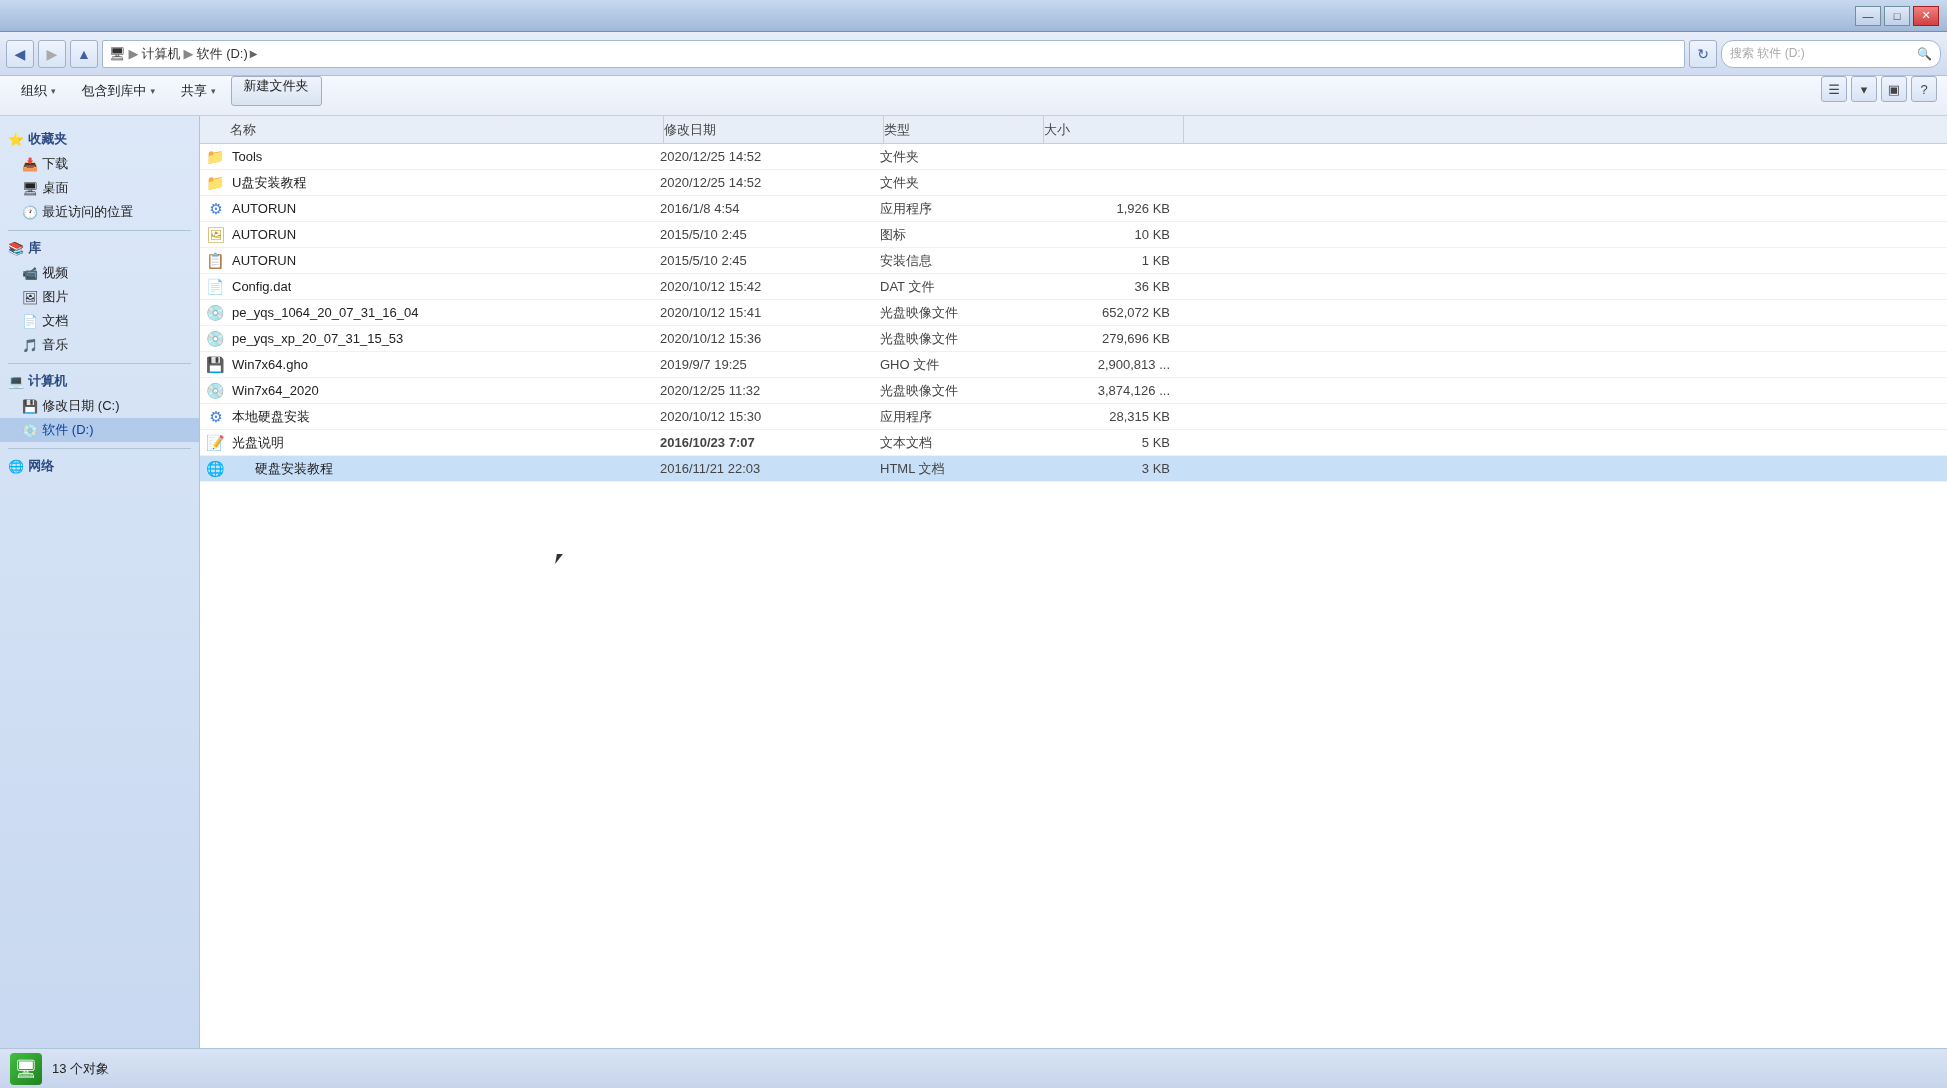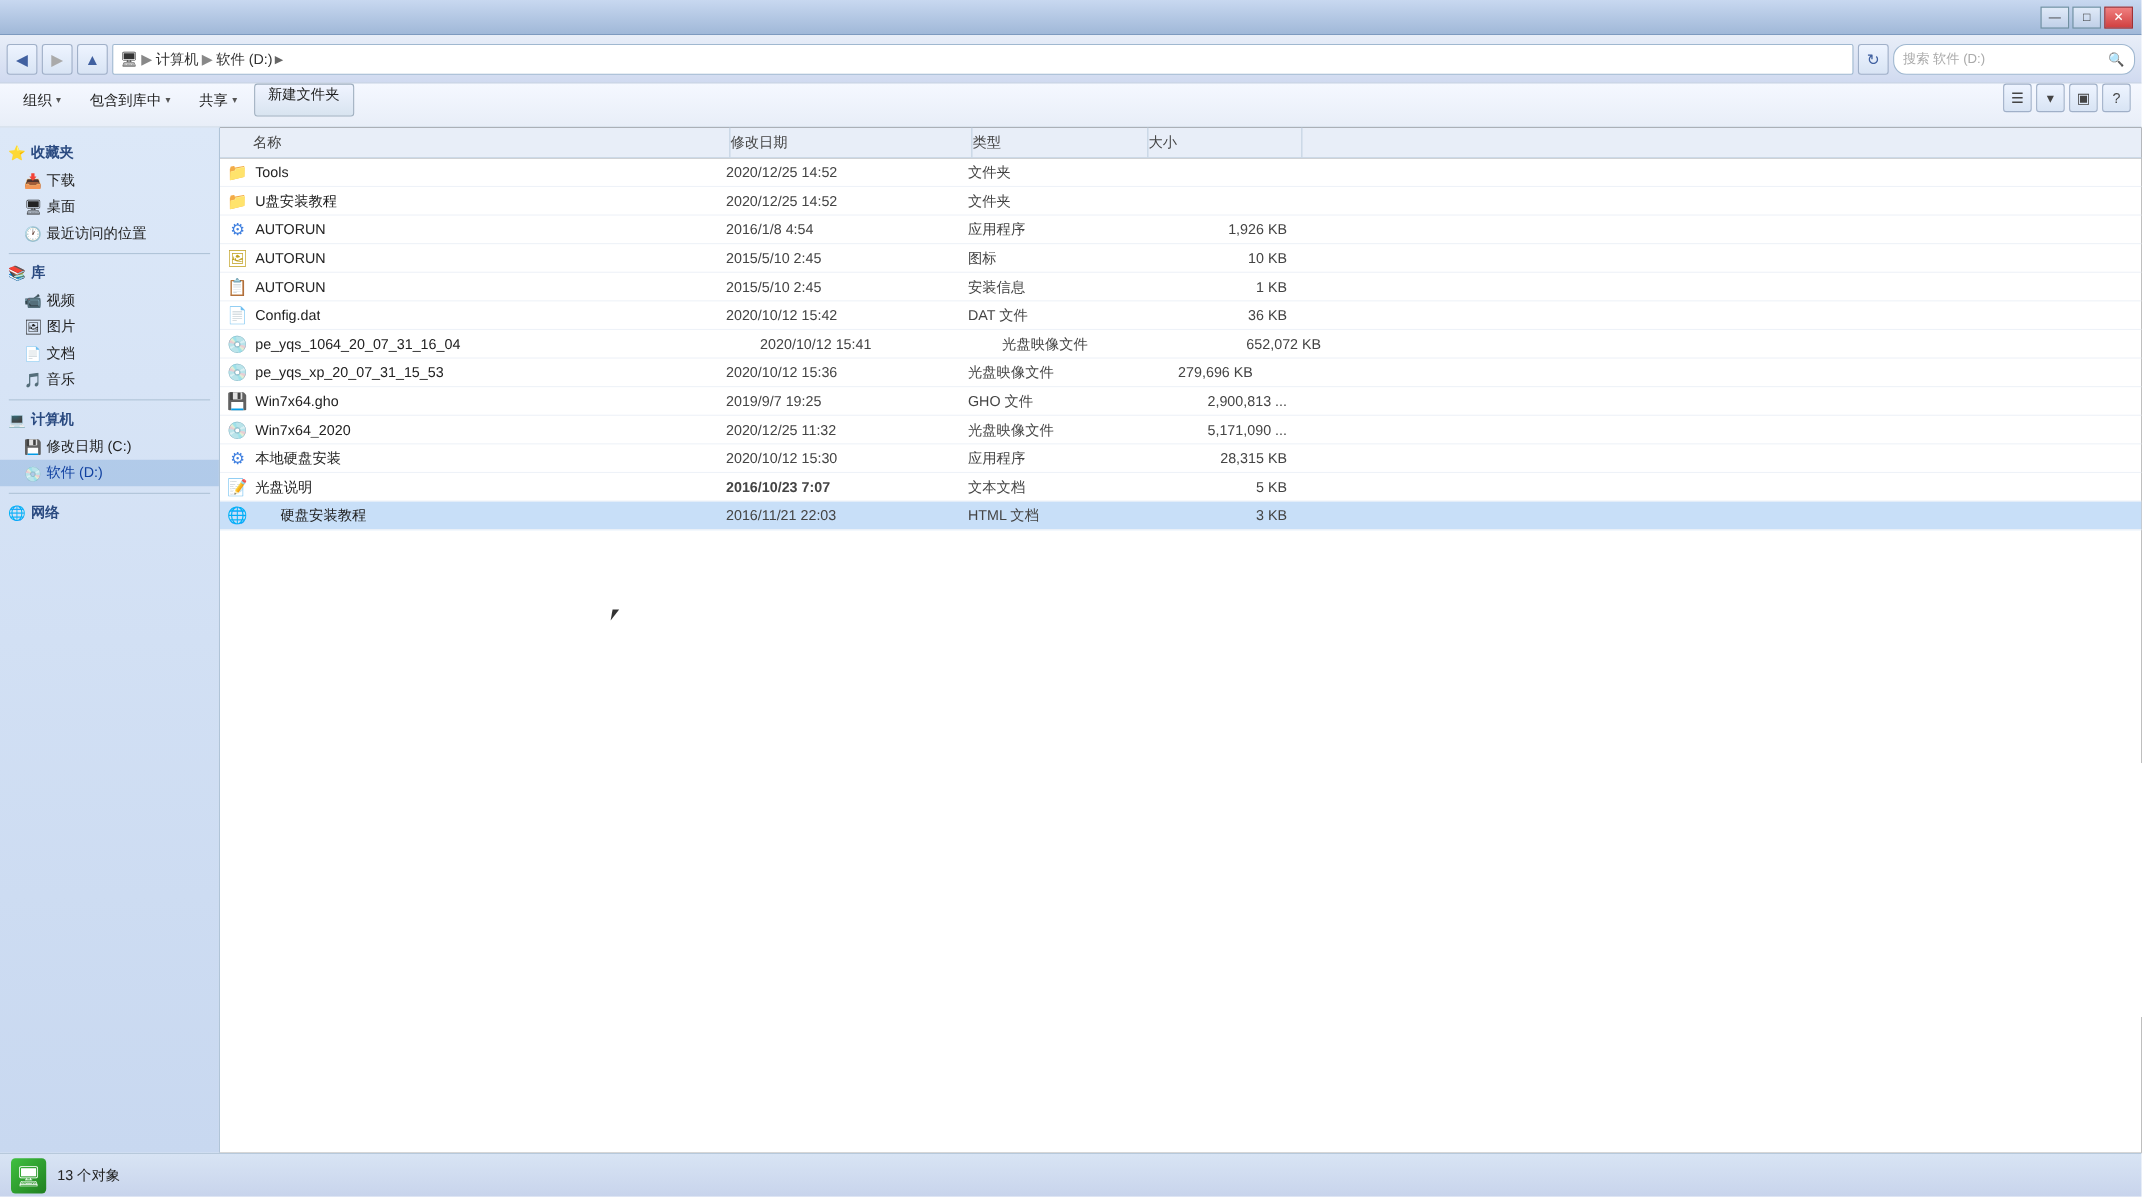--- a/index.html
+++ b/index.html
@@ -505,50 +505,50 @@
     </div>
     <div class="col-date" style="width:220px;">2020/10/12 15:42</div>
     <div class="col-type" style="width:160px;">DAT 文件</div>
     <div class="col-size" style="width:140px; text-align:right; padding-right:10px;">36 KB</div>
   </div>
         <div class="file-row">
     <div class="col-name" style="width:460px; display:flex; align-items:center; gap:6px; padding-left:6px; overflow:hidden;">
       <span class="file-icon fi-iso">💿</span>
       <span style="white-space:nowrap; overflow:hidden; text-overflow:ellipsis;">pe_yqs_1064_20_07_31_16_04</span>
     </div>
-    <div class="col-date" style="width:220px;margin-left:31px;">2020/10/12 15:41</div>
+    <div class="col-date" style="width:220px;">2020/10/12 15:41</div>
     <div class="col-type" style="width:160px;">光盘映像文件</div>
     <div class="col-size" style="width:140px; text-align:right; padding-right:10px;">652,072 KB</div>
   </div>
         <div class="file-row">
     <div class="col-name" style="width:460px; display:flex; align-items:center; gap:6px; padding-left:6px; overflow:hidden;">
       <span class="file-icon fi-iso">💿</span>
       <span style="white-space:nowrap; overflow:hidden; text-overflow:ellipsis;">pe_yqs_xp_20_07_31_15_53</span>
     </div>
     <div class="col-date" style="width:220px;">2020/10/12 15:36</div>
     <div class="col-type" style="width:160px;">光盘映像文件</div>
-    <div class="col-size" style="width:140px; text-align:center; padding-right:10px;">279,696 KB</div>
+    <div class="col-size" style="width:140px; text-align:right; padding-right:10px;">279,696 KB</div>
   </div>
         <div class="file-row">
     <div class="col-name" style="width:460px; display:flex; align-items:center; gap:6px; padding-left:6px; overflow:hidden;">
       <span class="file-icon fi-gho">💾</span>
       <span style="white-space:nowrap; overflow:hidden; text-overflow:ellipsis;">Win7x64.gho</span>
     </div>
     <div class="col-date" style="width:220px;">2019/9/7 19:25</div>
     <div class="col-type" style="width:160px;">GHO 文件</div>
     <div class="col-size" style="width:140px; text-align:right; padding-right:10px;">2,900,813 ...</div>
   </div>
         <div class="file-row">
     <div class="col-name" style="width:460px; display:flex; align-items:center; gap:6px; padding-left:6px; overflow:hidden;">
       <span class="file-icon fi-iso">💿</span>
       <span style="white-space:nowrap; overflow:hidden; text-overflow:ellipsis;">Win7x64_2020</span>
     </div>
     <div class="col-date" style="width:220px;">2020/12/25 11:32</div>
     <div class="col-type" style="width:160px;">光盘映像文件</div>
-    <div class="col-size" style="width:140px; text-align:right; padding-right:10px;">5,171,090 ...</div>
+    <div class="col-size" style="width:140px; text-align:right; padding-right:10px;">3,874,126 ...</div>
   </div>
         <div class="file-row">
     <div class="col-name" style="width:460px; display:flex; align-items:center; gap:6px; padding-left:6px; overflow:hidden;">
       <span class="file-icon fi-exe">⚙</span>
       <span style="white-space:nowrap; overflow:hidden; text-overflow:ellipsis;">本地硬盘安装</span>
     </div>
     <div class="col-date" style="width:220px;">2020/10/12 15:30</div>
     <div class="col-type" style="width:160px;">应用程序</div>
     <div class="col-size" style="width:140px; text-align:right; padding-right:10px;">28,315 KB</div>
   </div>

